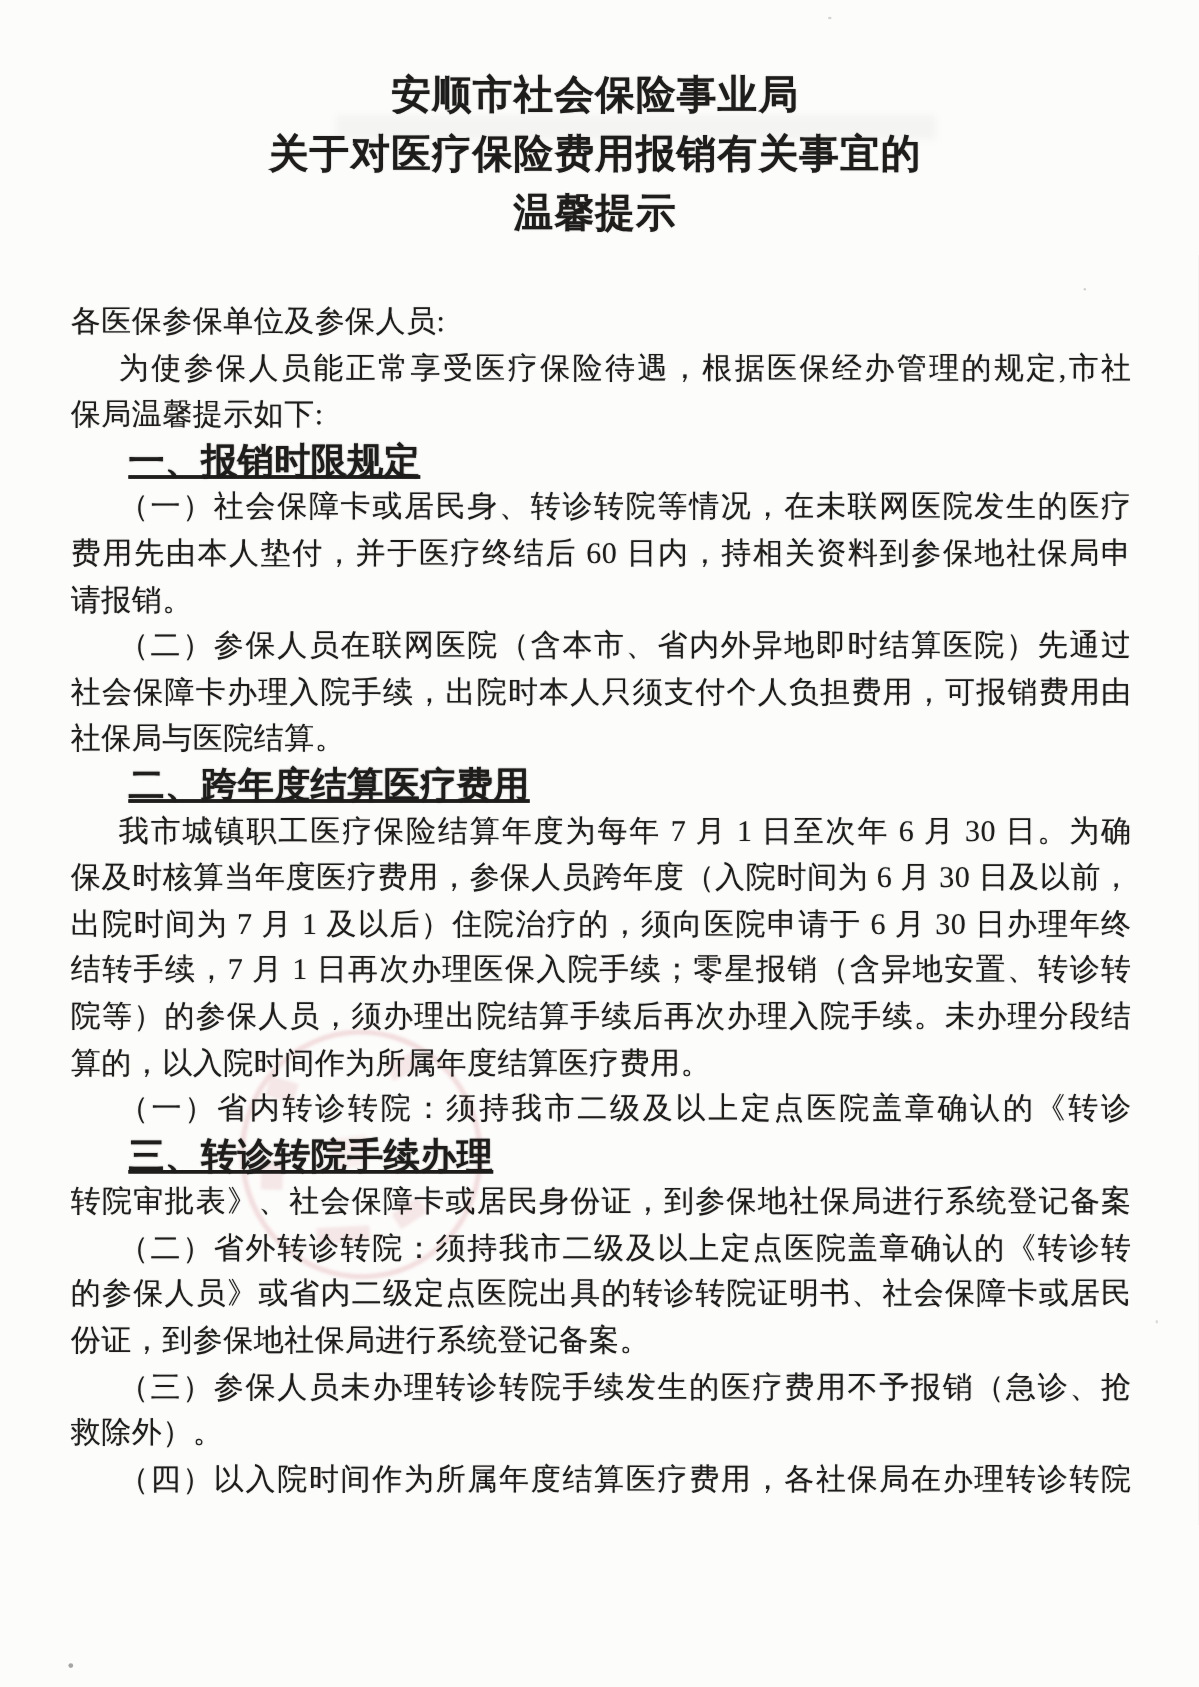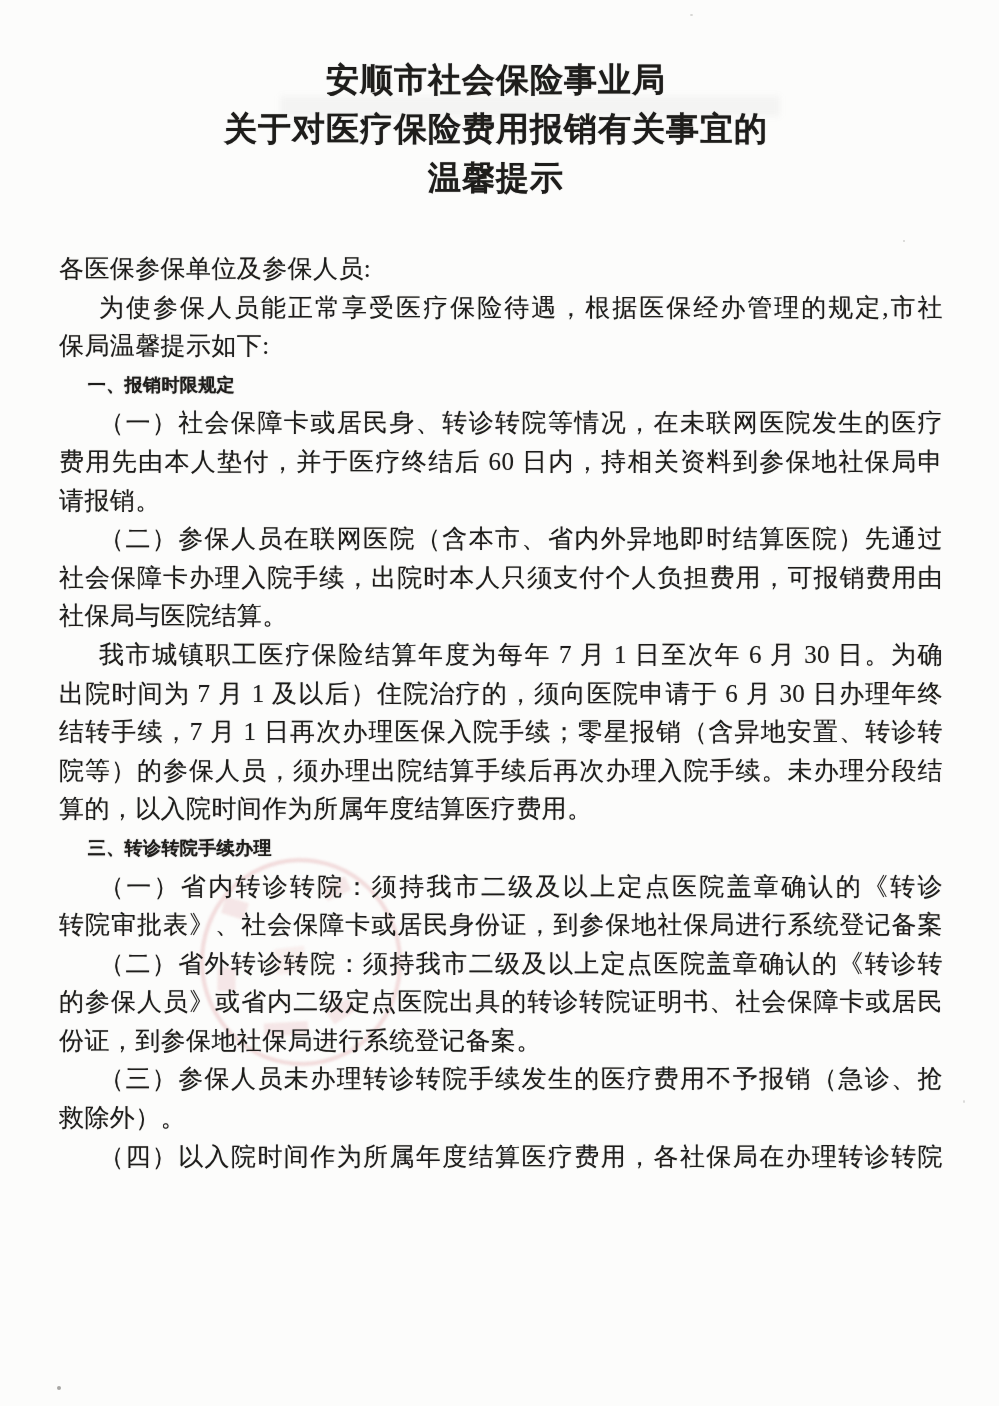--- a/index.html
+++ b/index.html
@@ -57,24 +57,25 @@
     white-space:normal;
   }
   .line.fill{
     text-align-last:justify;
   }
   .line.indent{
     text-indent:1.6em;
   }
   .line.heading{
     font-weight:bold;
-    font-size:18px;
+    font-size:30px;
     text-indent:1.6em;
     text-align-last:left;
     text-shadow:0 0 1.2px rgba(25,22,20,.7);
+    text-decoration:underline;
   }
   
   .stamp{
     position:absolute;
     left:200px;
     top:858px;
     width:194px;
     height:200px;
     border:4px solid rgba(201,86,92,.20);
     border-radius:50%;
@@ -134,27 +135,29 @@
       <div class="line">各医保参保单位及参保人员:</div>
       <div class="line indent fill">为使参保人员能正常享受医疗保险待遇，根据医保经办管理的规定,市社</div>
       <div class="line">保局温馨提示如下:</div>
       <div class="line heading">一、报销时限规定</div>
       <div class="line indent fill">（一）社会保障卡或居民身、转诊转院等情况，在未联网医院发生的医疗</div>
       <div class="line fill">费用先由本人垫付，并于医疗终结后 60 日内，持相关资料到参保地社保局申</div>
       <div class="line">请报销。</div>
       <div class="line indent fill">（二）参保人员在联网医院（含本市、省内外异地即时结算医院）先通过</div>
       <div class="line fill">社会保障卡办理入院手续，出院时本人只须支付个人负担费用，可报销费用由</div>
       <div class="line">社保局与医院结算。</div>
+      <div class="line heading">二、跨年度结算医疗费用</div>
       <div class="line indent fill">我市城镇职工医疗保险结算年度为每年 7 月 1 日至次年 6 月 30 日。为确</div>
+      <div class="line fill">保及时核算当年度医疗费用，参保人员跨年度（入院时间为 6 月 30 日及以前，</div>
       <div class="line fill">出院时间为 7 月 1 及以后）住院治疗的，须向医院申请于 6 月 30 日办理年终</div>
       <div class="line fill">结转手续，7 月 1 日再次办理医保入院手续；零星报销（含异地安置、转诊转</div>
       <div class="line fill">院等）的参保人员，须办理出院结算手续后再次办理入院手续。未办理分段结</div>
       <div class="line">算的，以入院时间作为所属年度结算医疗费用。</div>
+      <div class="line indent fill">（一）省内转诊转院：须持我市二级及以上定点医院盖章确认的《转诊</div>
       <div class="line heading">三、转诊转院手续办理</div>
-      <div class="line indent fill">（一）省内转诊转院：须持我市二级及以上定点医院盖章确认的《转诊</div>
       <div class="line fill">转院审批表》、社会保障卡或居民身份证，到参保地社保局进行系统登记备案</div>
       <div class="line indent fill">（二）省外转诊转院：须持我市二级及以上定点医院盖章确认的《转诊转</div>
       <div class="line fill">的参保人员》或省内二级定点医院出具的转诊转院证明书、社会保障卡或居民身</div>
       <div class="line">份证，到参保地社保局进行系统登记备案。</div>
       <div class="line indent fill">（三）参保人员未办理转诊转院手续发生的医疗费用不予报销（急诊、抢</div>
       <div class="line">救除外）。</div>
       <div class="line indent fill">（四）以入院时间作为所属年度结算医疗费用，各社保局在办理转诊转院</div>
     </main>
 
   <div class="speck sp1"></div>

